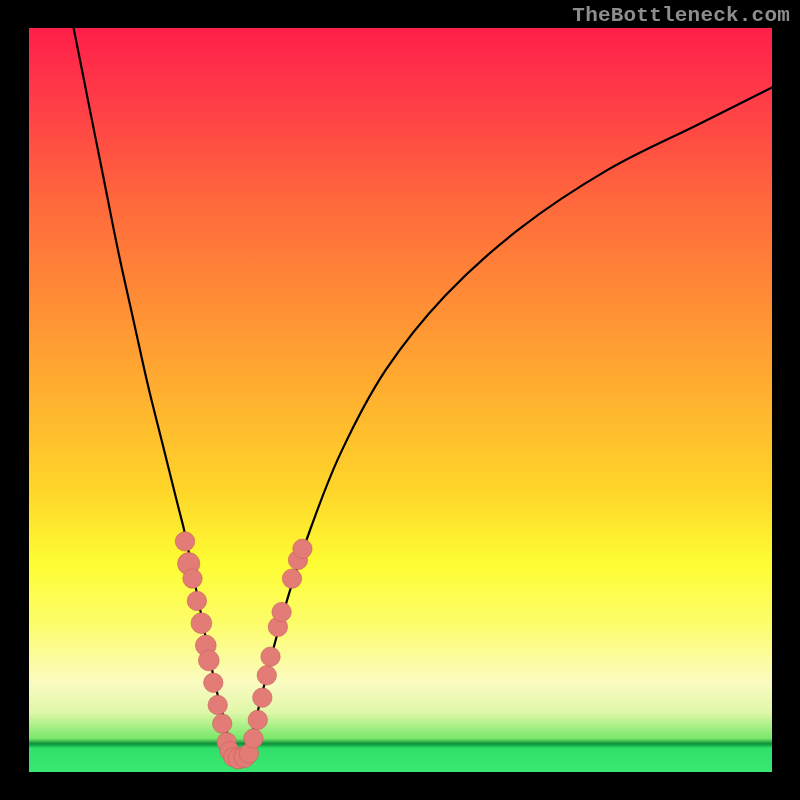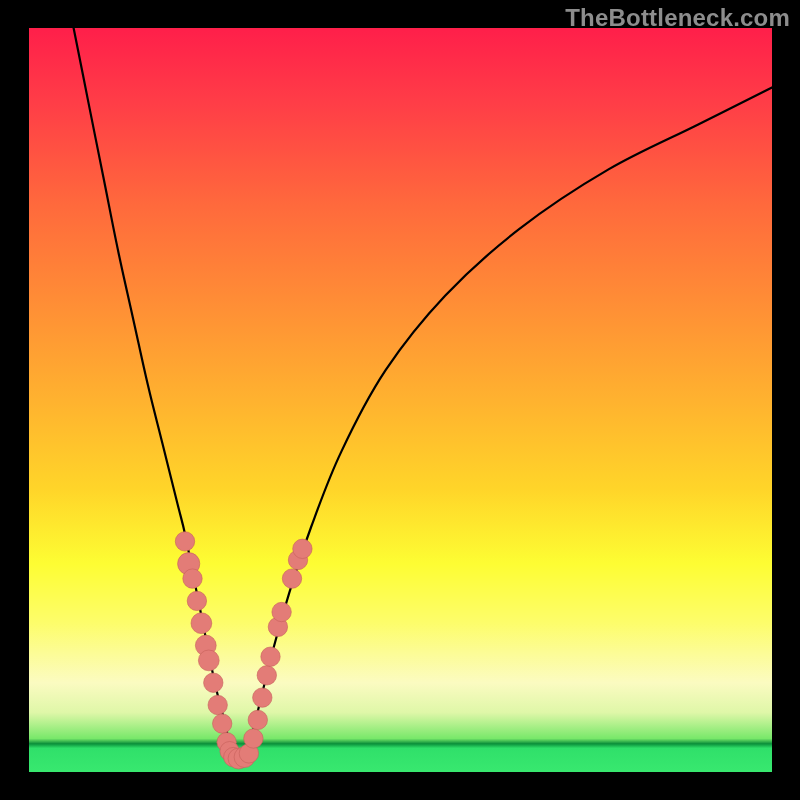--- a/index.html
+++ b/index.html
@@ -40,22 +40,22 @@
       #78e86a 95.5%,
       #0a8f3a 96.2%,
       #30e06a 96.8%,
       #38e86f 100%
     );
   }
   .watermark {
     position: absolute;
     top: 4px;
     right: 10px;
-    font-family: Liberation Sans, sans-serif;
-    font-size: 24px;
+    font-family: Liberation Mono, monospace;
+    font-size: 21px;
     font-weight: 600;
     color: #8d8d8d;
     letter-spacing: 0.2px;
     user-select: none;
     text-align: right;
   }
   svg.curve {
     position: absolute;
     left: 0;
     top: 0;

